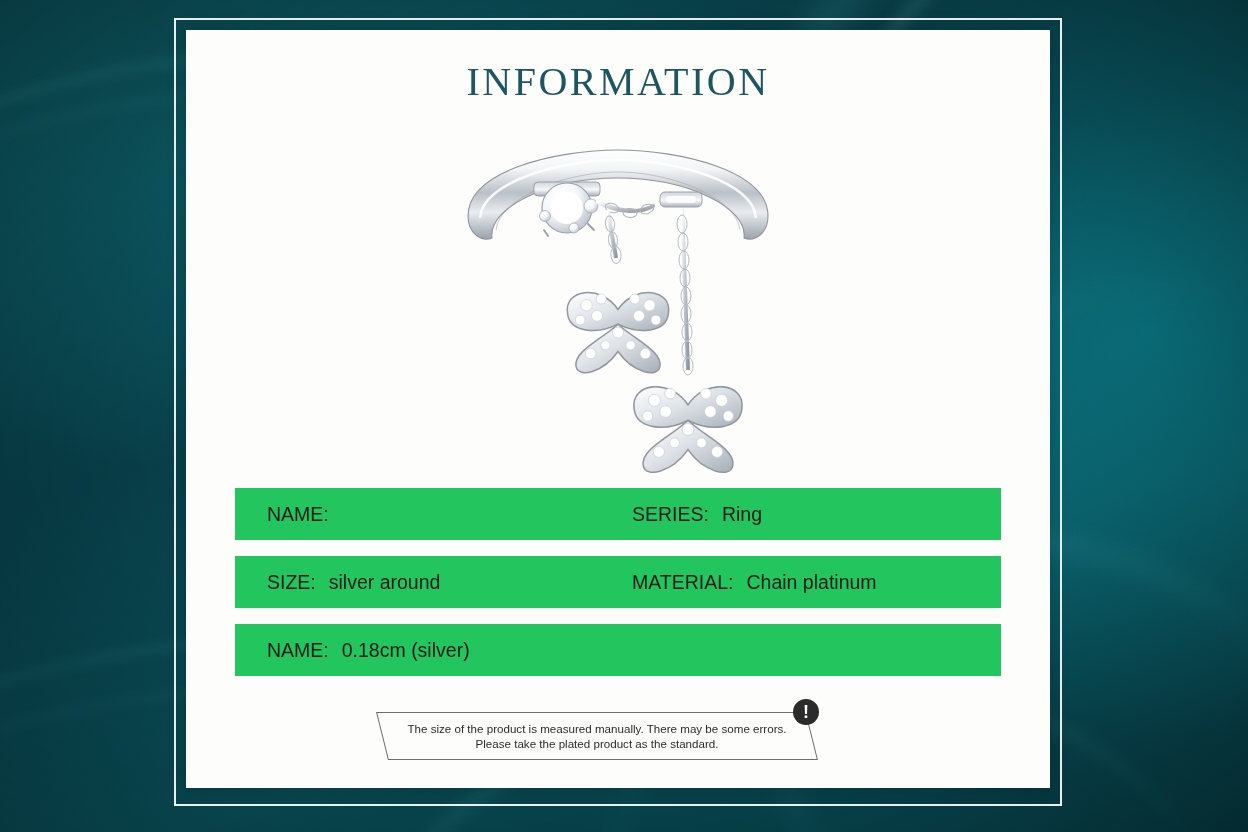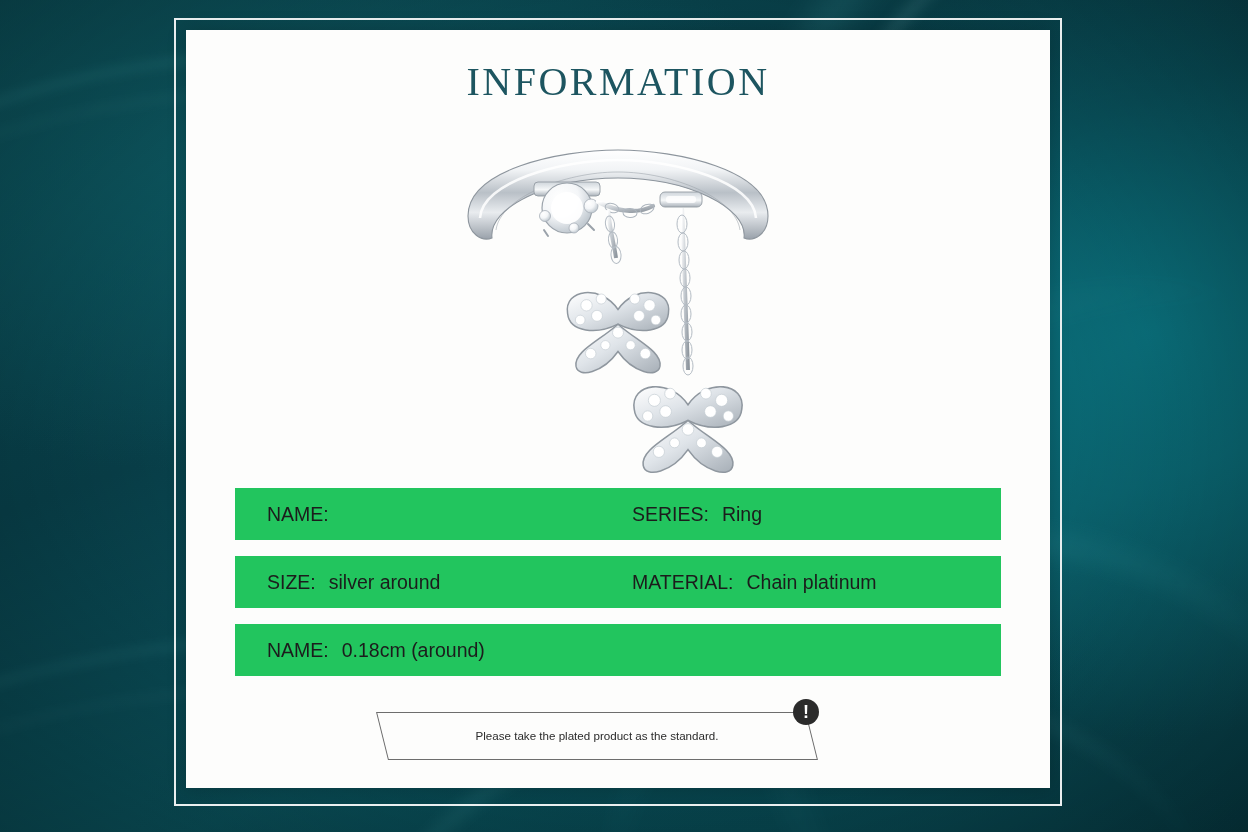--- a/index.html
+++ b/index.html
@@ -402,30 +402,31 @@
         </div>
         <div class="cell cell-right">
           <span class="lbl">MATERIAL:</span>
           <span class="val">Chain platinum</span>
         </div>
       </div>
 
       <div class="row">
         <div class="cell cell-left">
           <span class="lbl">NAME:</span>
-          <span class="val">0.18cm (around)</span>
+          <span class="val">0.18cm (silver)</span>
         </div>
       </div>
 
     </div>
 
     <div class="disclaimer">
       <div class="para-wrap">
         <div class="para"></div>
       </div>
       <div class="dtext">
+        <span>The size of the product is measured manually. There may be some errors.</span>
         <span>Please take the plated product as the standard.</span>
       </div>
       <div class="badge">!</div>
     </div>
 
   </div>
 </div>
 
 </body></html>

